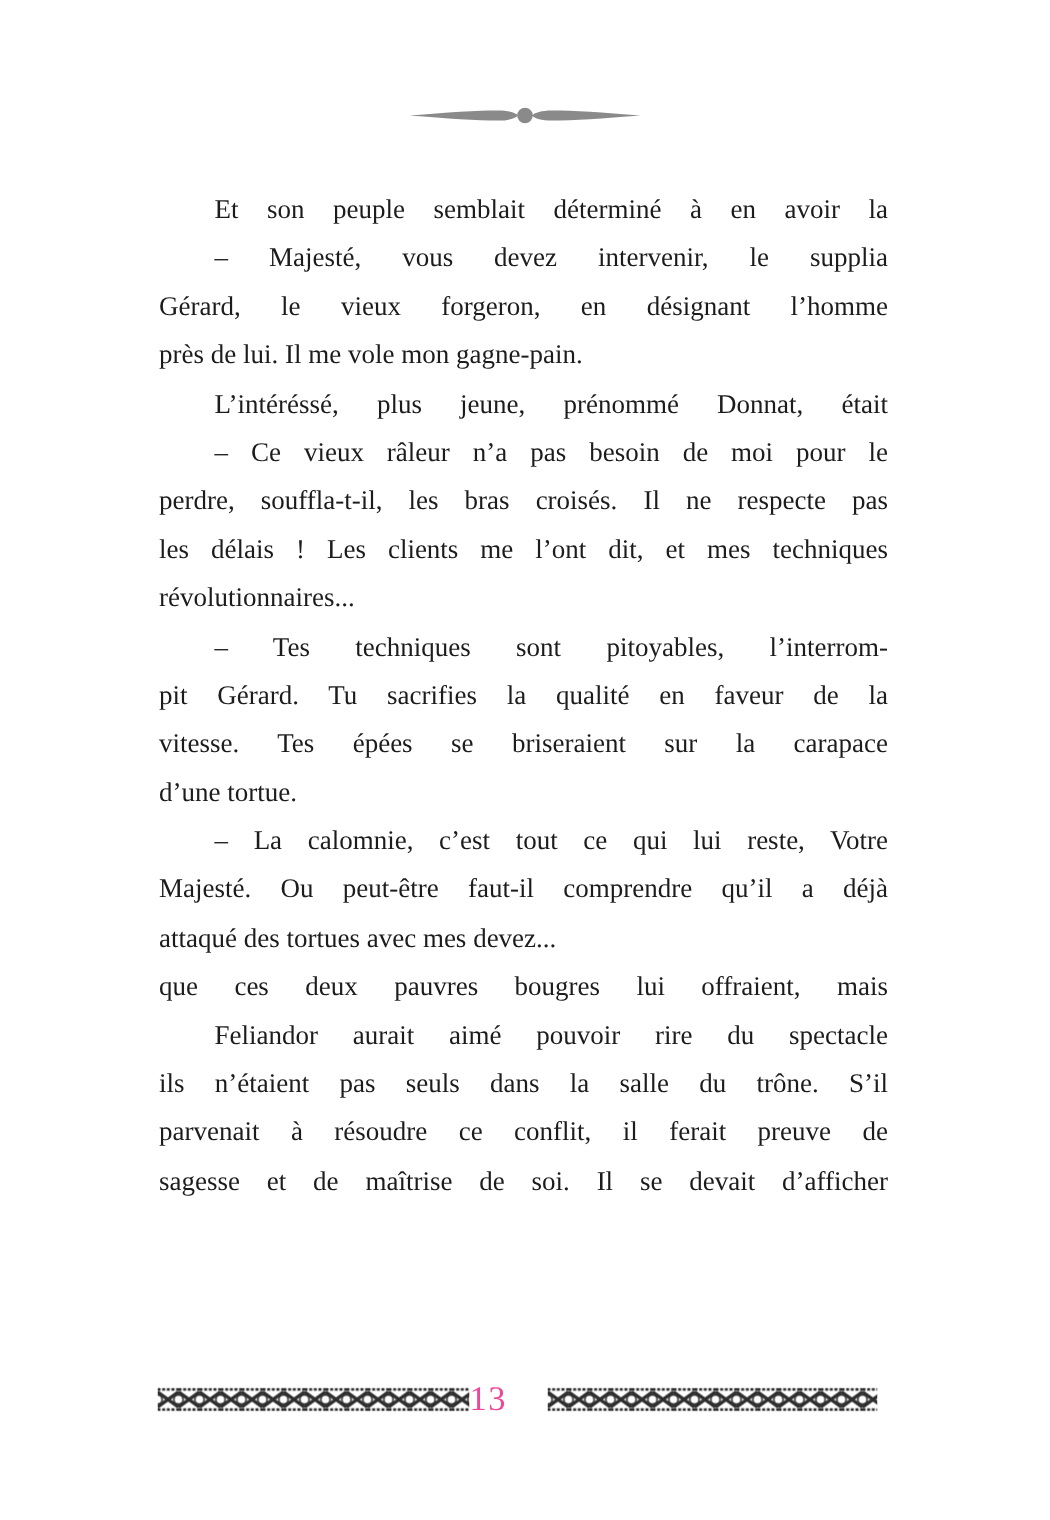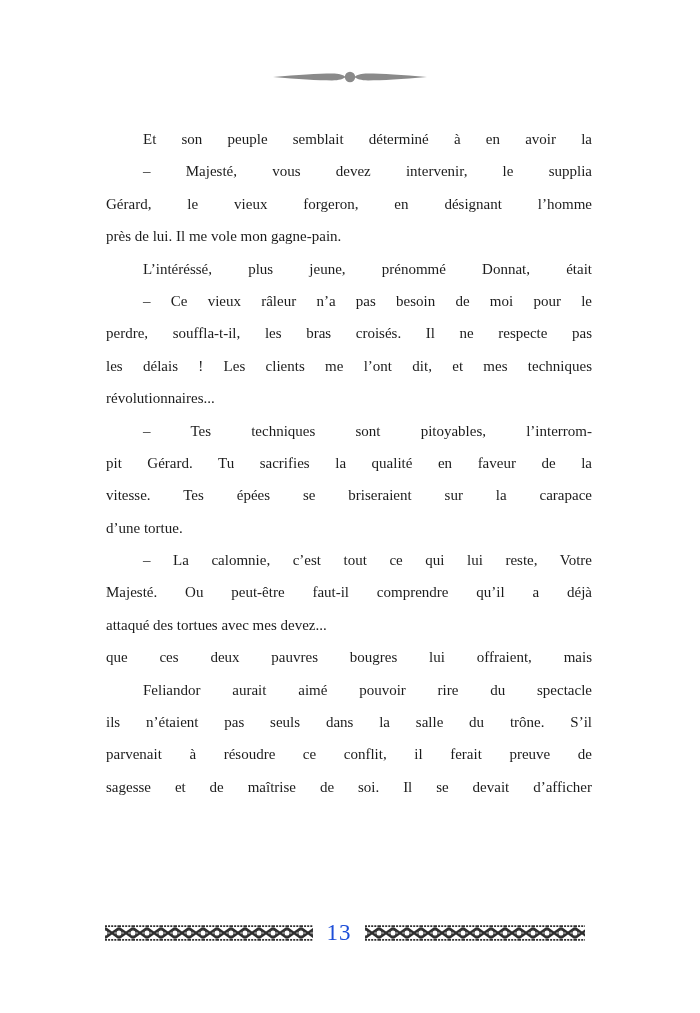--- a/index.html
+++ b/index.html
@@ -15,21 +15,21 @@
   .ornament {
     position: absolute;
     left: 272px;
     top: 69px;
   }
   .body-text {
     position: absolute;
     left: 106px;
     top: 123px;
     width: 486px;
-    font-size: 15px;
+    font-size: 18px;
   }
   .line {
     height: 32.4px;
     line-height: 32.4px;
     overflow: hidden;
   }
   .j { text-align: justify; }
   .j::after { content: ""; display: inline-block; width: 100%; height: 0; }
   .ind { text-indent: 37px; }
   .footer {
@@ -37,24 +37,23 @@
     left: 105px;
     top: 920px;
     width: 480px;
     display: flex;
     align-items: center;
     justify-content: space-between;
   }
   .band { display: block; }
   .pnum {
     flex: 1;
-    text-align: center;
     font-size: 23px;
     line-height: 26px;
-    color: #1d4ed8;
+    color: #ec4899;
     letter-spacing: 1px;
   }
 </style>
 </head>
 <body>
 
 <div class="page">
 
   <svg class="ornament" width="156" height="16" viewBox="0 0 156 16">
     <g fill="#8a8a8a">

